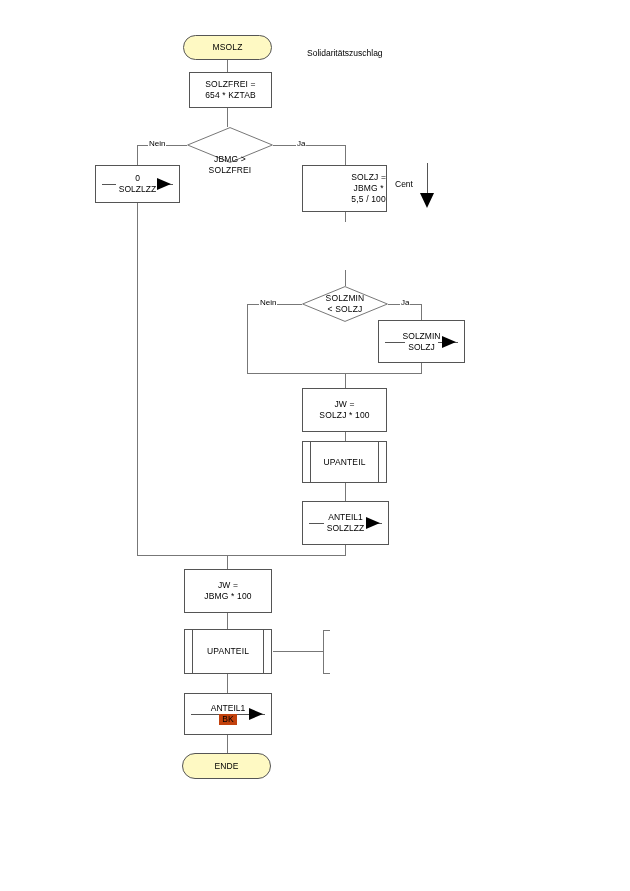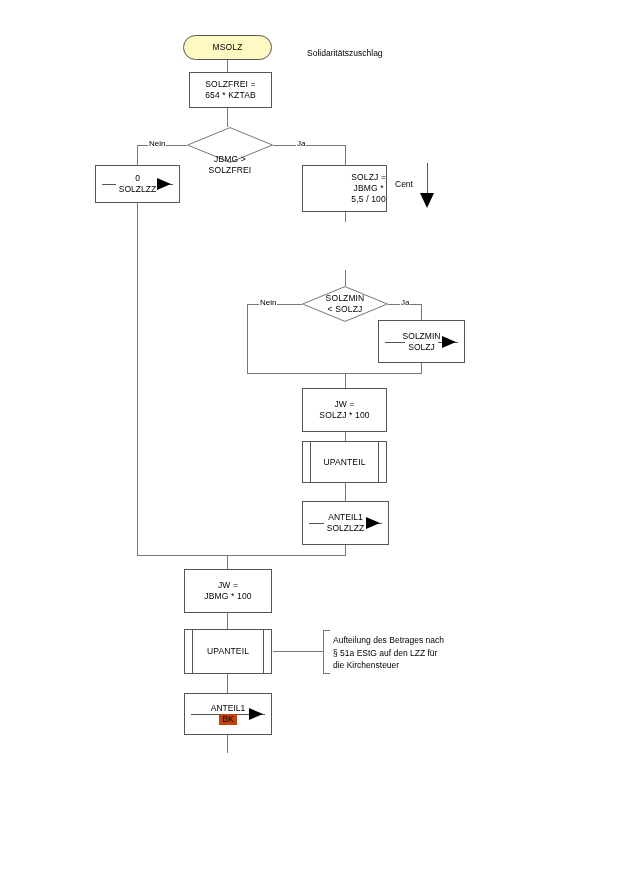--- a/index.html
+++ b/index.html
@@ -306,33 +306,33 @@
   <div class="vline" style="left:227px; top:613px; height:16px;"></div>
 
   <div class="node subroutine" style="left:184px; top:629px; width:88px; height:45px;">
     <span class="bar-l"></span>
     <span class="bar-r"></span>
     <span>UPANTEIL</span>
   </div>
 
   <div class="hline" style="left:273px; top:651px; width:50px;"></div>
   <div class="note-bracket" style="left:323px; top:630px; height:42px;"></div>
-  <div class="note" style="left:333px; top:634px; width:180px;">Aufteilung des Betrages nach
-§ 51a EStG auf den LZZ für
-die Kirchensteuer</div>
 
   <div class="vline" style="left:227px; top:674px; height:19px;"></div>
 
   <div class="assign" style="left:184px; top:693px; width:88px; height:42px;">
     <div class="asg-line"></div>
     <div class="asg-inner">
       <div class="asg-stack">
         <div class="asg-top" style="background:#fff;">ANTEIL1</div>
         <div class="asg-bottom" style="background:#c2410c;">BK</div>
       </div>
     </div>
     <div class="asg-arrow"></div>
   </div>
 
   <div class="vline" style="left:227px; top:735px; height:18px;"></div>
 
+  <div class="node terminator" style="left:182px; top:753px; width:89px; height:26px;">
+    <span>ENDE</span>
+  </div>
 
 </div>
 
 </body></html>

